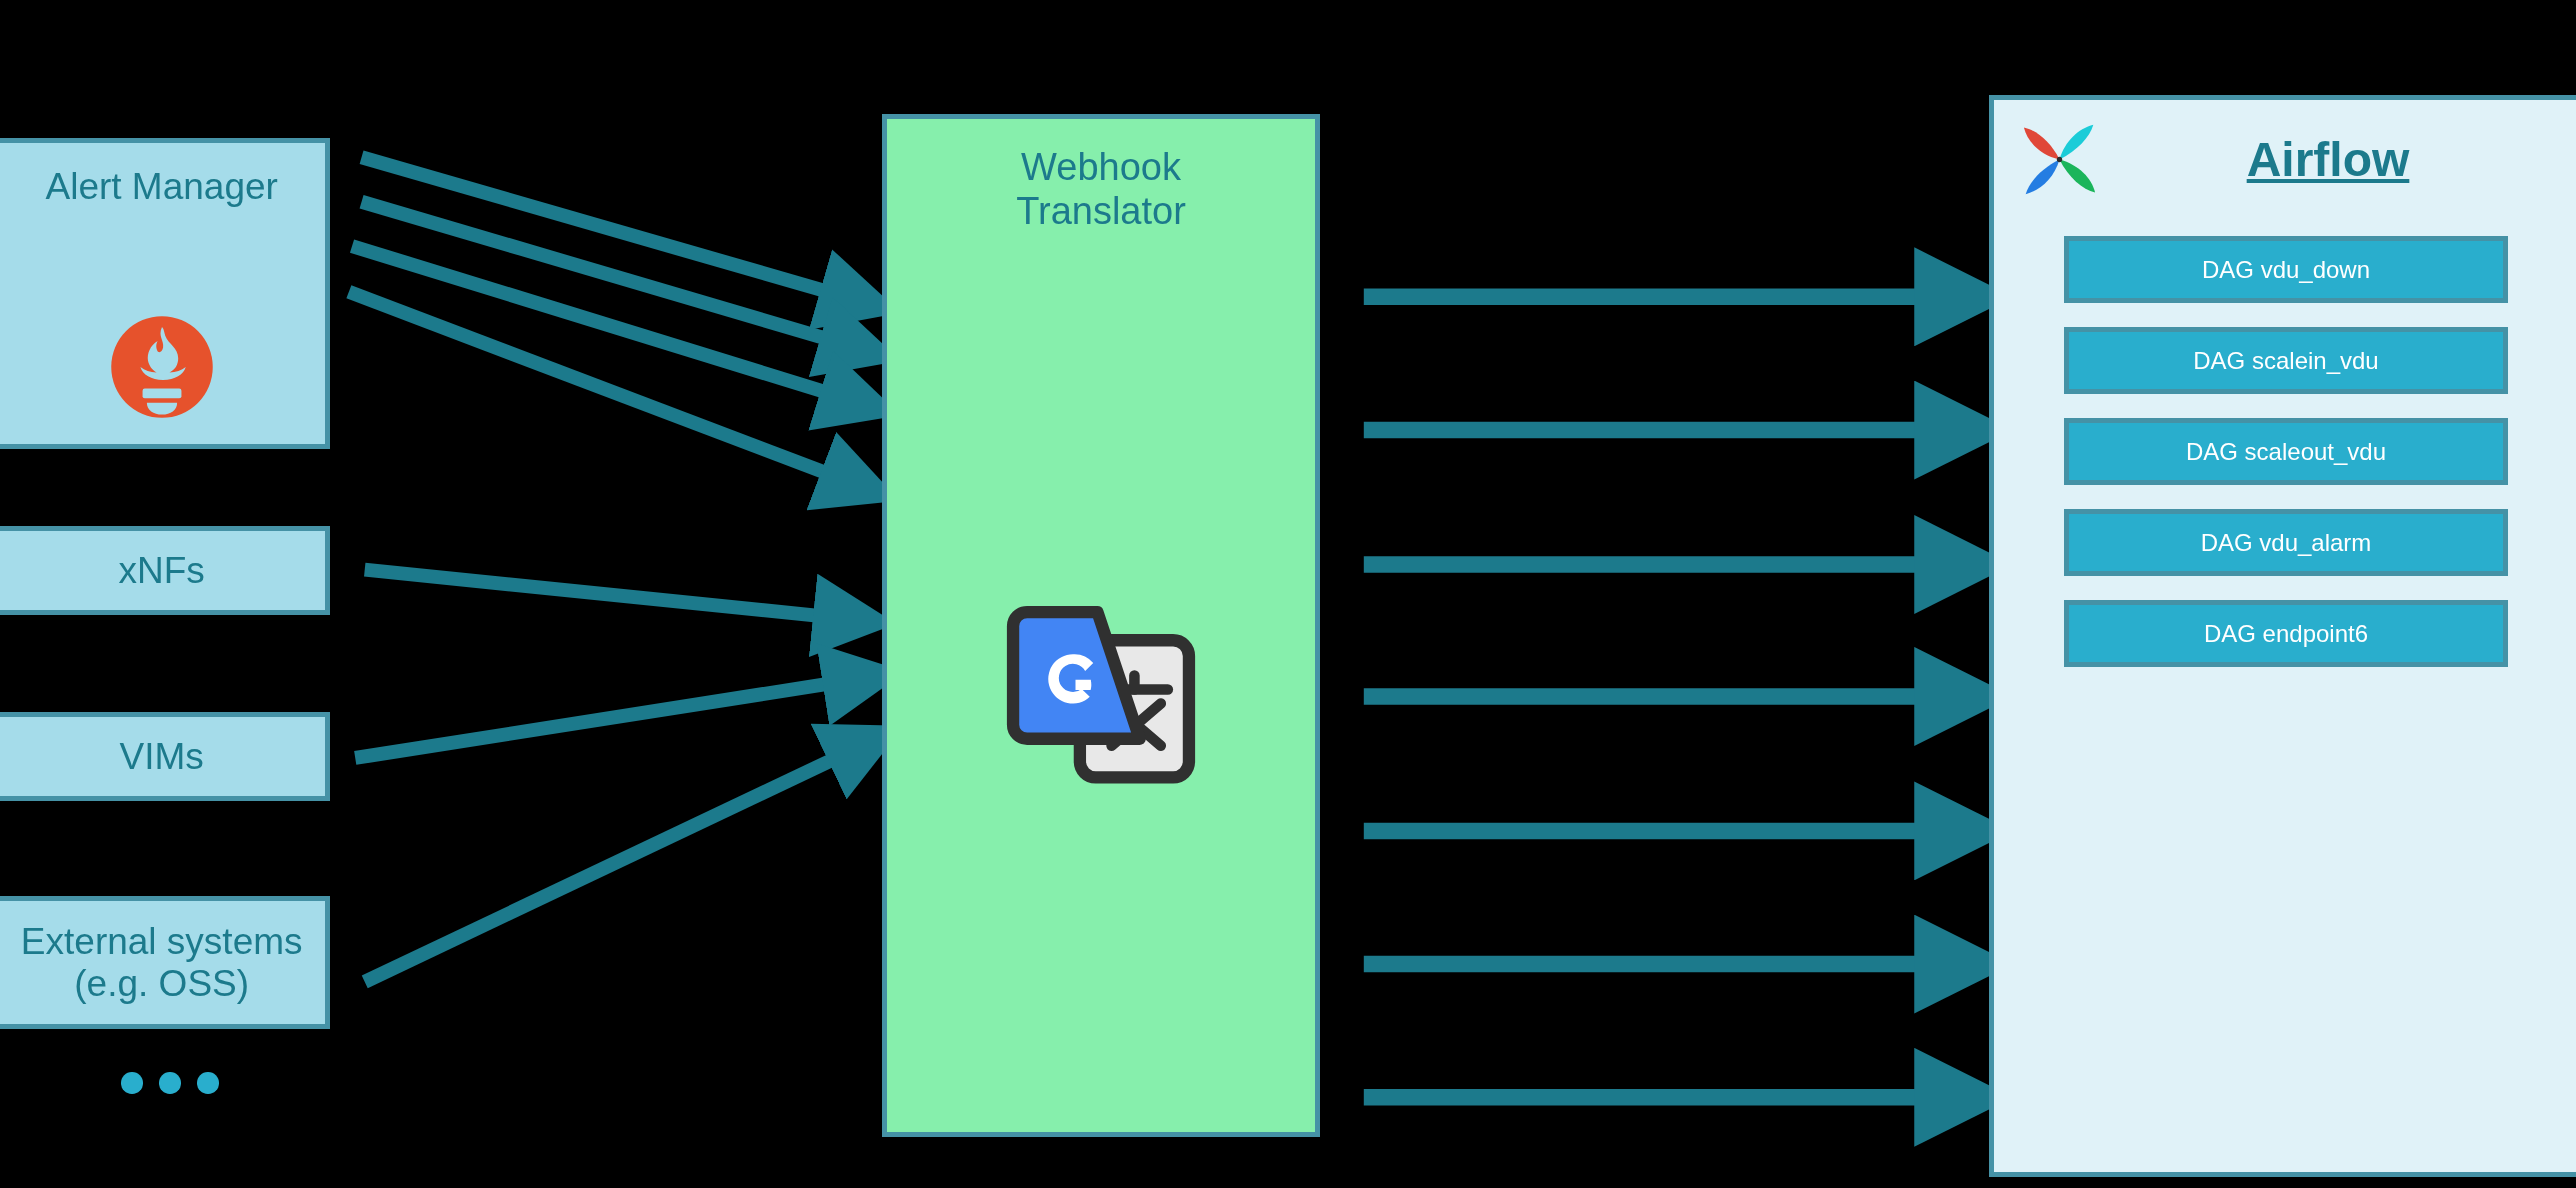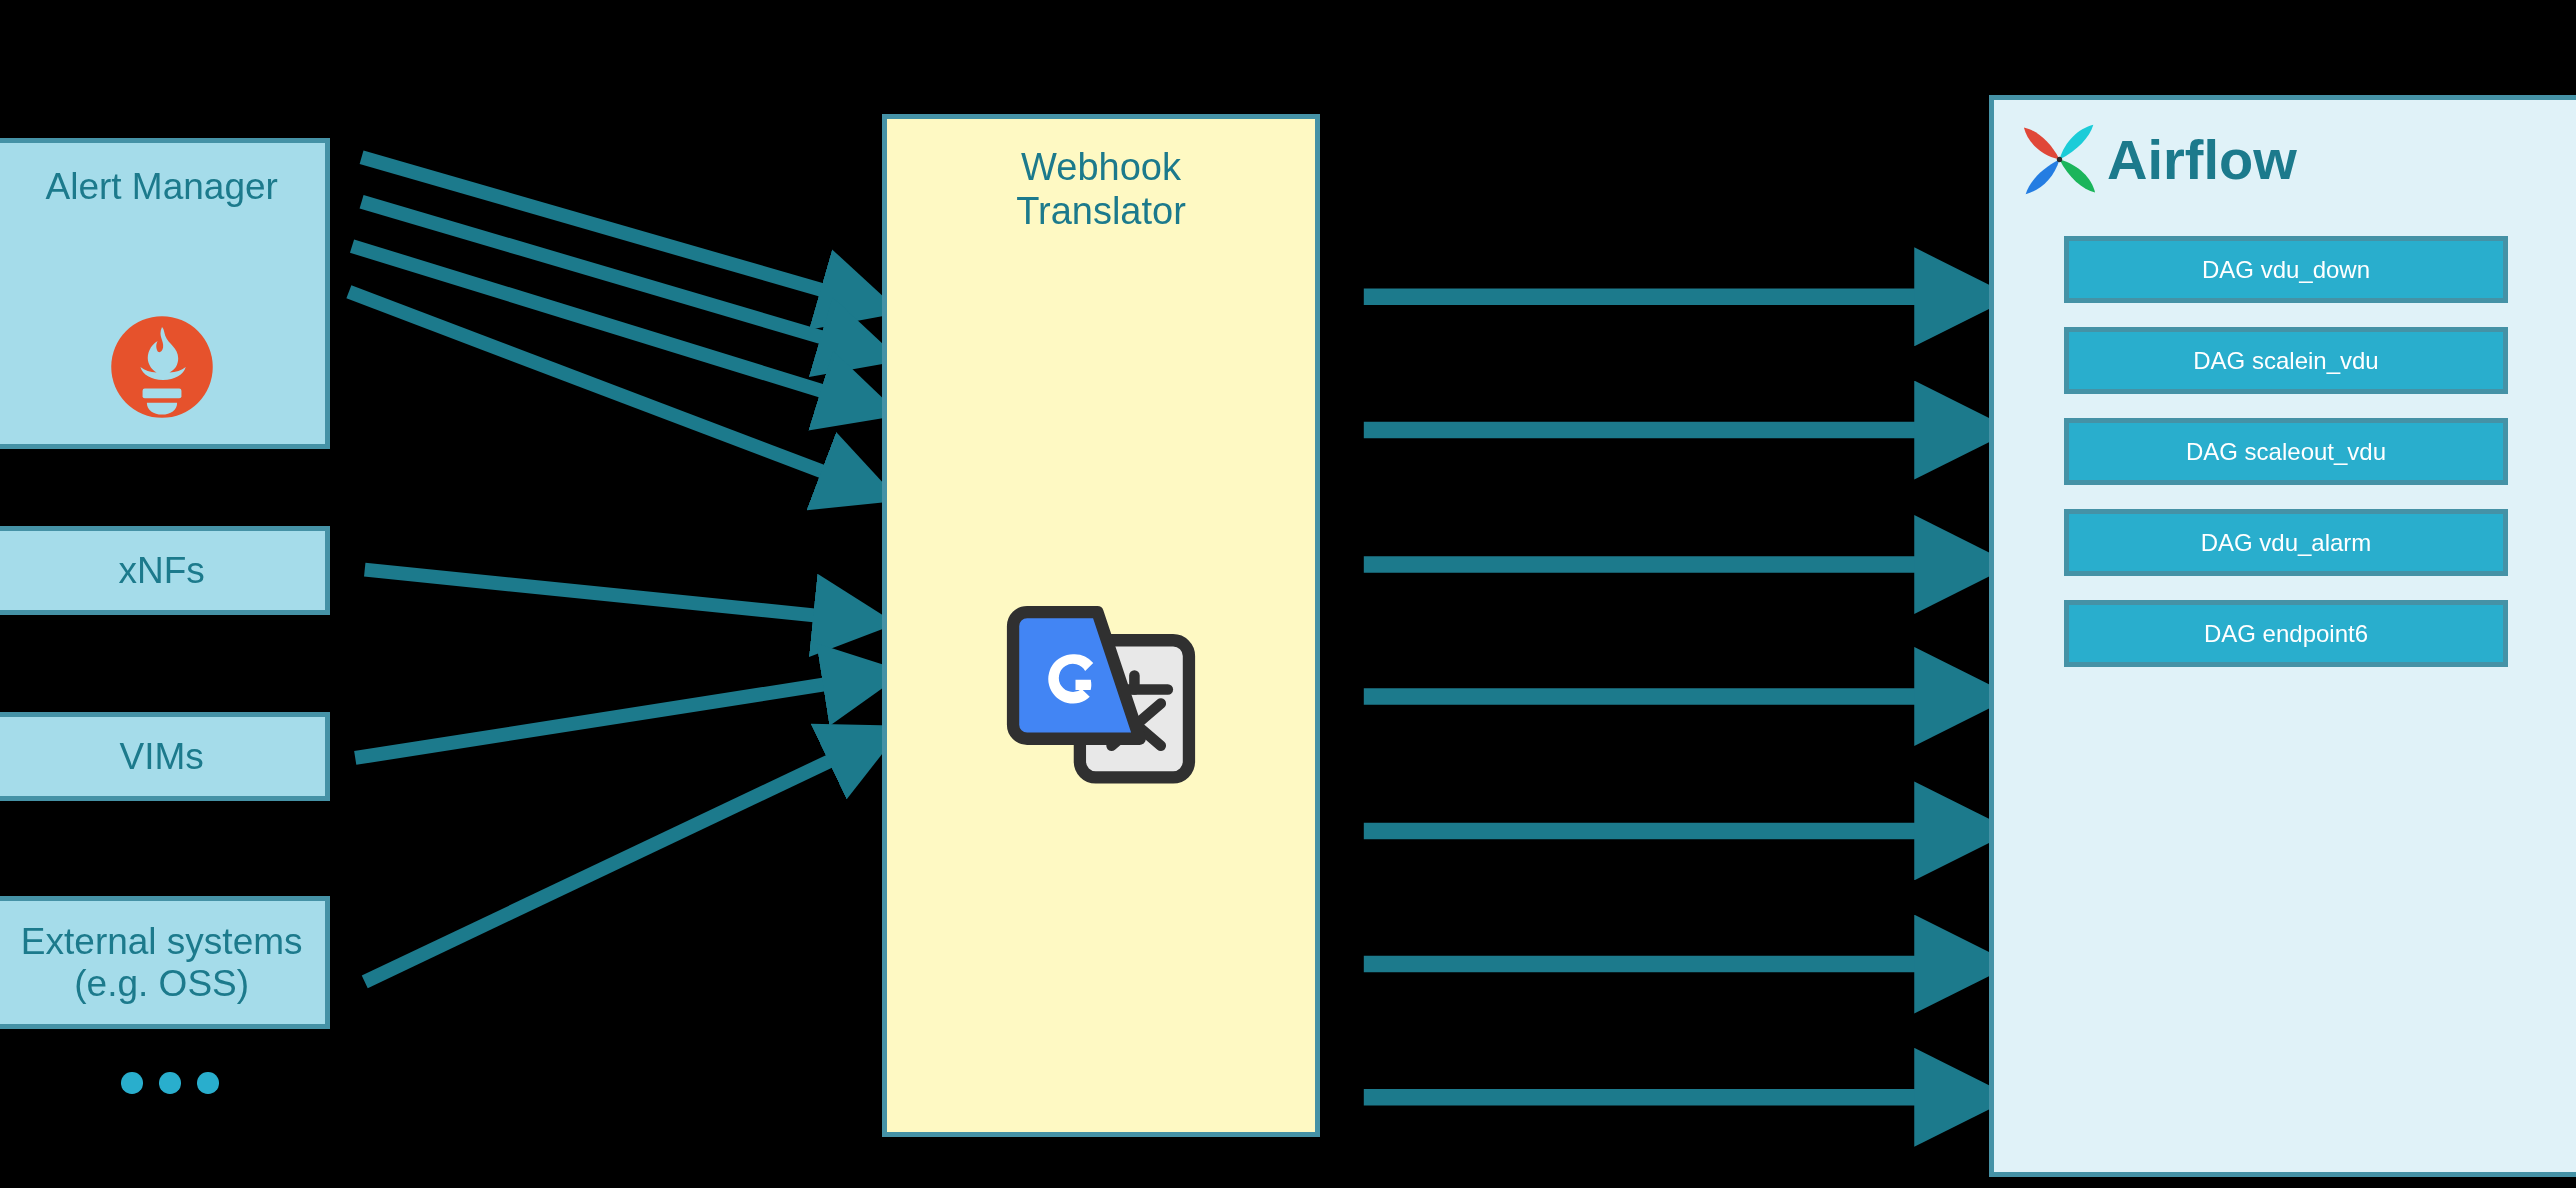--- a/index.html
+++ b/index.html
@@ -39,39 +39,39 @@
   .prom-wrap{position:absolute;left:50%;top:170px;transform:translateX(-50%);
              width:108px;height:108px;}
 
   
   #ellipsis{position:absolute;left:121px;top:1072px;display:flex;gap:16.5px;}
   #ellipsis .dot{width:21.6px;height:21.6px;border-radius:50%;background:#29aecd;}
 
   
   #translator{
     position:absolute;left:882px;top:114px;width:438px;height:1023px;
-    background:#fef9c3;border:5.7px solid #4592a6;box-sizing:border-box;
+    background:#86efac;border:5.7px solid #4592a6;box-sizing:border-box;
   }
   #translator-title{
     position:absolute;left:0;right:0;top:27px;text-align:center;
     font-size:38px;line-height:1.15;color:#1c7a8c;white-space:pre-line;
   }
   #translate-icon{position:absolute;left:50%;top:482px;transform:translateX(-50%);
                   width:197px;height:184px;}
 
   
   #airflow-panel{
     position:absolute;left:1989px;top:95px;width:609px;height:1082px;
     background:#e0f2f8;border:5.7px solid #4592a6;box-sizing:border-box;
   }
   #airflow-header{position:absolute;left:0;right:0;top:18px;height:82px;
                   display:flex;align-items:center;justify-content:flex-start;}
   #airflow-logo{width:95px;height:89px;margin-left:18px;flex:none;}
-  #airflow-title{flex:1;text-align:left;font-size:56px;font-weight:bold;
-                 color:#1c7a8c;margin-right:44px;}
+  #airflow-title{flex:1;text-align:center;font-size:48px;font-weight:bold;
+                 color:#1c7a8c;margin-right:44px;text-decoration:underline;}
 
   .dag-list{position:absolute;left:70px;top:136px;width:444px;}
   .dag-box{
     height:67px;margin-bottom:24px;
     background:#29aecd;border:5px solid #4592a6;box-sizing:border-box;
     display:flex;align-items:center;justify-content:center;
     color:#ffffff;font-size:24px;
   }
 
   svg.overlay{position:absolute;left:0;top:0;width:2576px;height:1188px;pointer-events:none;}

